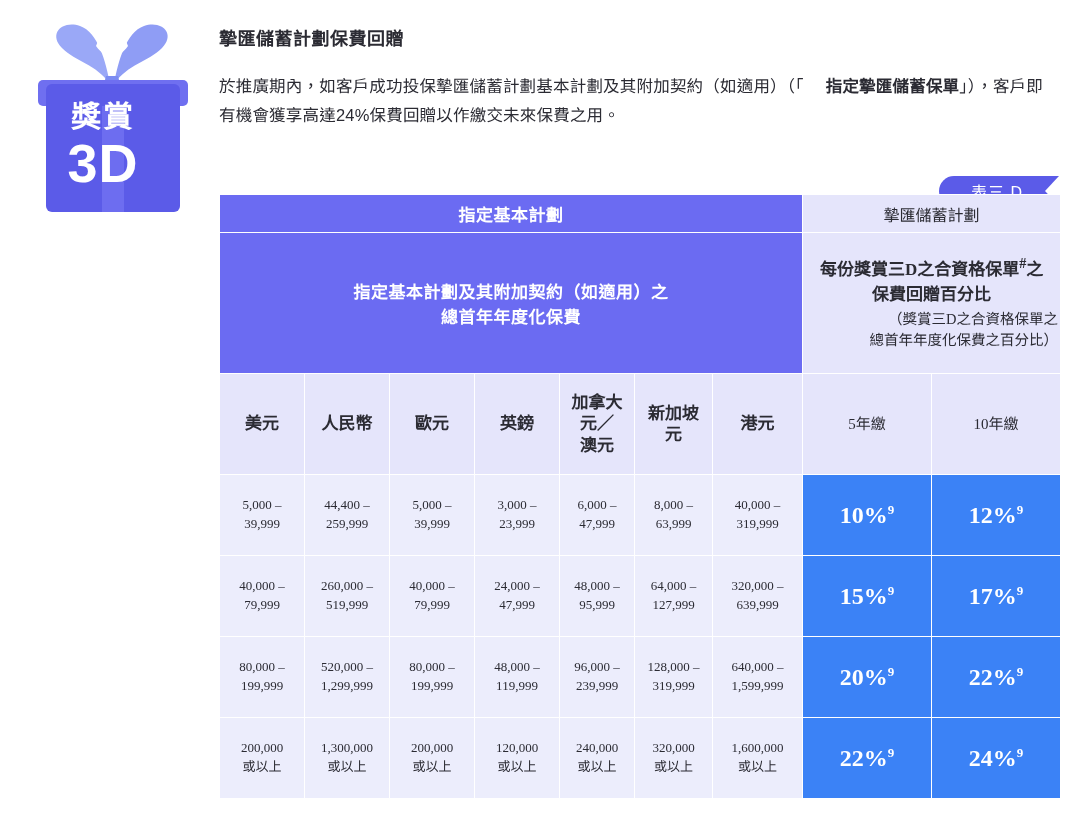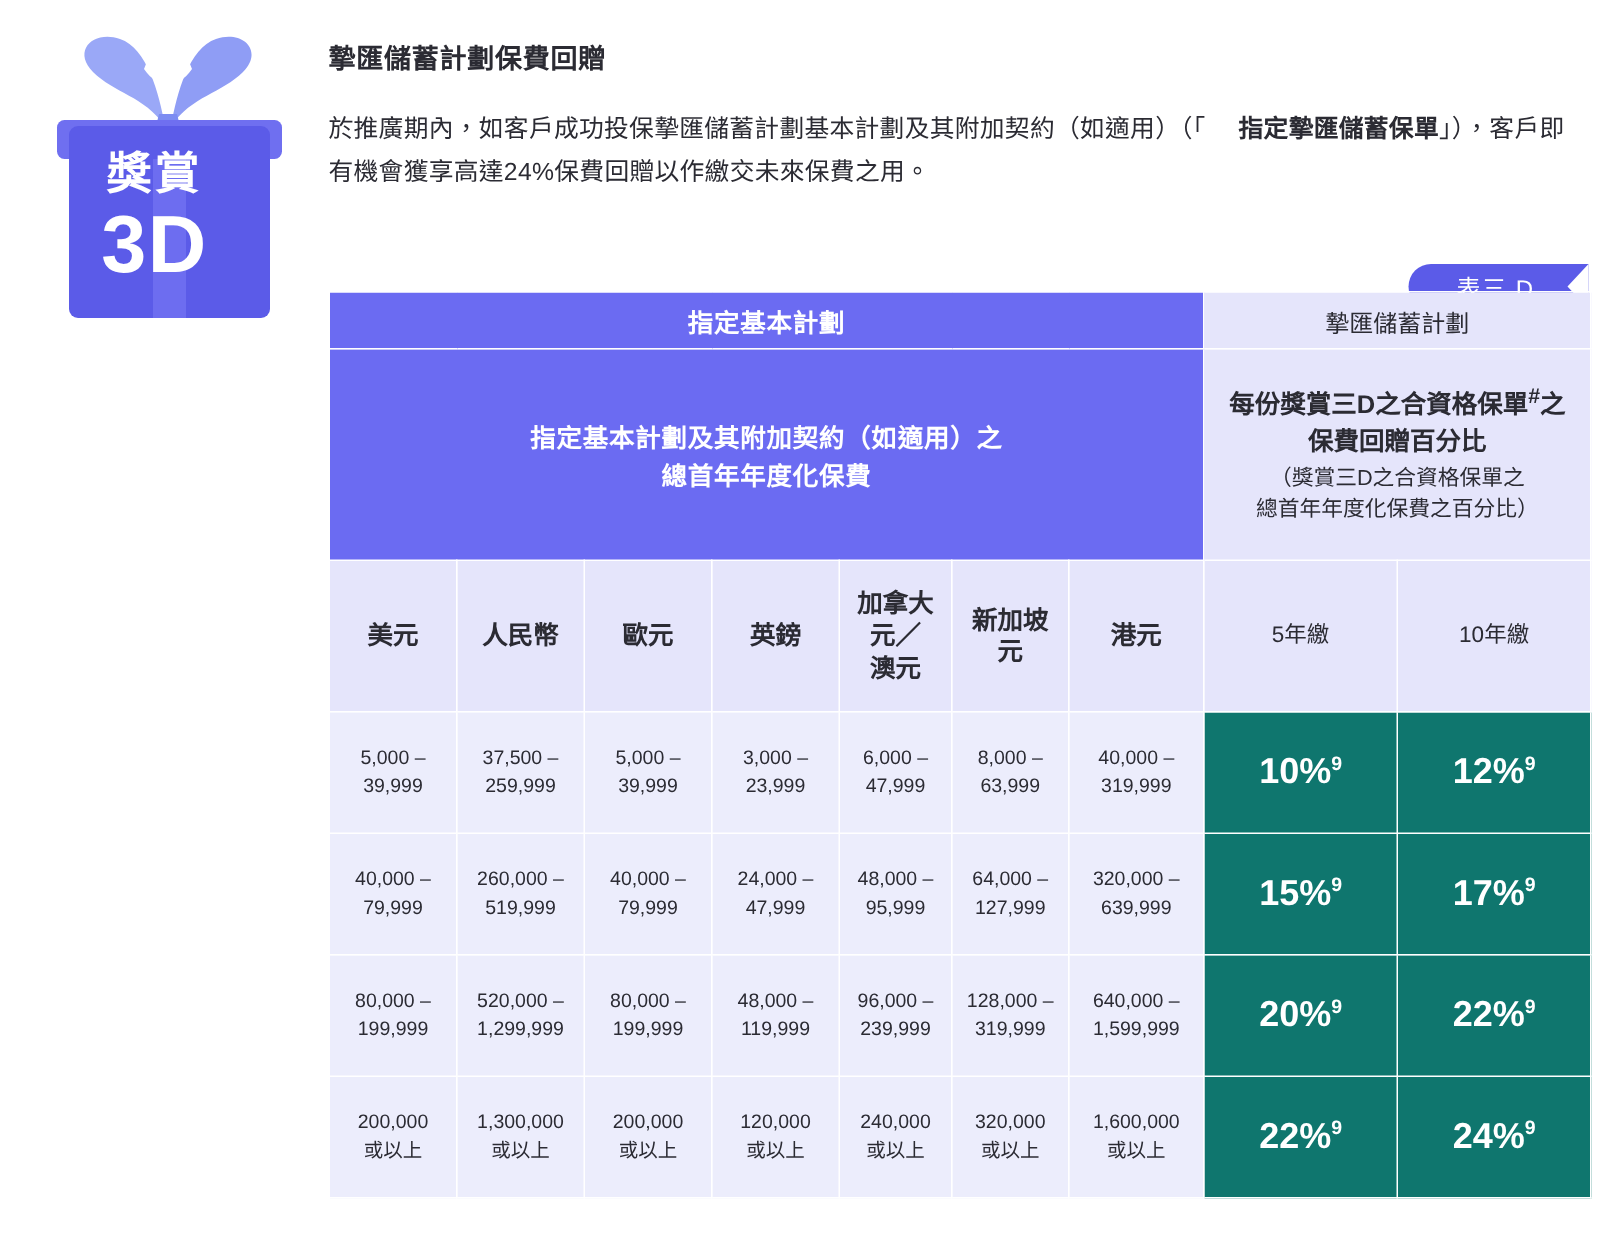--- a/index.html
+++ b/index.html
@@ -140,20 +140,21 @@
   }
 
   
   table.rate-table {
     position: absolute;
     left: 219px;
     top: 194px;
     width: 841px;
     border-collapse: collapse;
     table-layout: fixed;
+    font-family: Liberation Serif, serif;
   }
   table.rate-table td {
     border: 1px solid #ffffff;
     text-align: center;
     vertical-align: middle;
     padding: 6px 2px;
   }
   .hdr-purple {
     background: #6b6bf2;
     color: #ffffff;
@@ -169,20 +170,21 @@
   .hdr-lilac.big {
     font-size: 17px;
     font-weight: bold;
   }
   .hdr-lilac .sub {
     display: block;
     font-size: 14.5px;
     font-weight: normal;
     line-height: 1.45;
     margin-top: 4px;
+    text-align: right;
   }
   .col-head {
     background: #e5e5fb;
     color: #2b2b33;
     font-size: 17px;
     font-weight: bold;
     height: 88px;
     line-height: 1.25;
   }
   .col-head.small {
@@ -190,21 +192,21 @@
     font-weight: normal;
   }
   .cell {
     background: #ecedfc;
     color: #2b2b33;
     font-size: 13px;
     line-height: 1.45;
     height: 68px;
   }
   .pct {
-    background: #0f766e;
+    background: #3b82f6;
     color: #ffffff;
     font-size: 24px;
     font-weight: bold;
     height: 68px;
   }
   .pct sup {
     font-size: 13px;
     vertical-align: super;
     font-weight: bold;
   }
@@ -290,21 +292,21 @@
         </td>
         <td class="col-head">
           <span>港元</span>
         </td>
         <td class="col-head small">5年繳</td>
         <td class="col-head small">10年繳</td>
       </tr>
 
       <tr>
         <td class="cell"><span class="nowrap">5,000 –</span><br><span class="nowrap">39,999</span></td>
-        <td class="cell"><span class="nowrap">37,500 –</span><br><span class="nowrap">259,999</span></td>
+        <td class="cell"><span class="nowrap">44,400 –</span><br><span class="nowrap">259,999</span></td>
         <td class="cell"><span class="nowrap">5,000 –</span><br><span class="nowrap">39,999</span></td>
         <td class="cell"><span class="nowrap">3,000 –</span><br><span class="nowrap">23,999</span></td>
         <td class="cell"><span class="nowrap">6,000 –</span><br><span class="nowrap">47,999</span></td>
         <td class="cell"><span class="nowrap">8,000 –</span><br><span class="nowrap">63,999</span></td>
         <td class="cell"><span class="nowrap">40,000 –</span><br><span class="nowrap">319,999</span></td>
         <td class="pct"><span>10%</span><sup>9</sup></td>
         <td class="pct"><span>12%</span><sup>9</sup></td>
       </tr>
 
       <tr>

